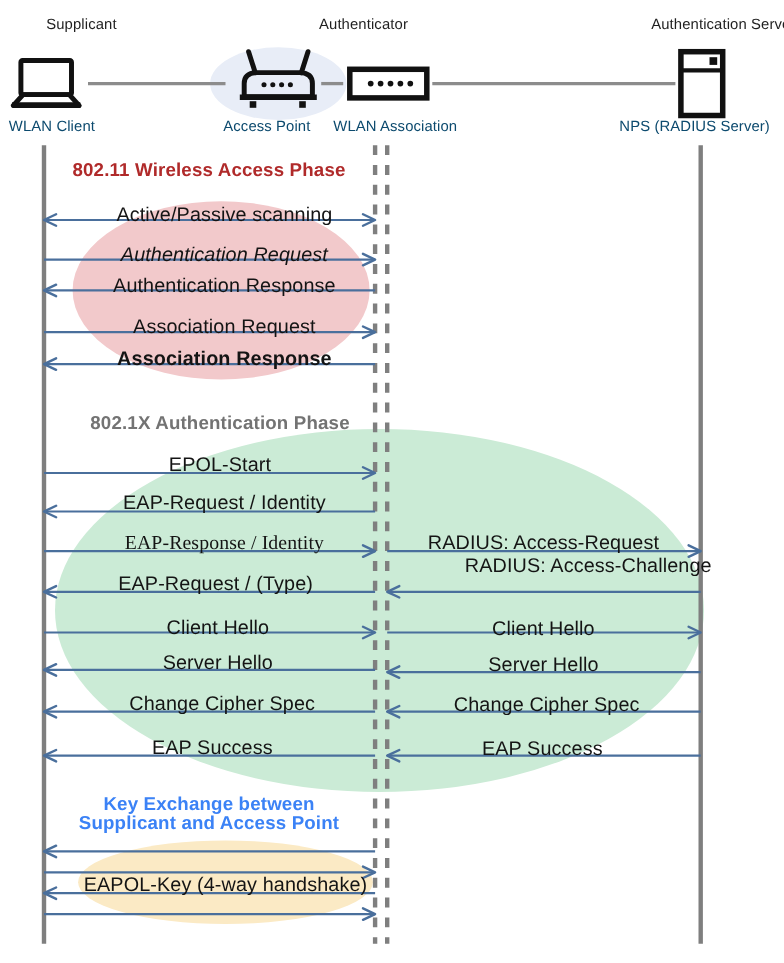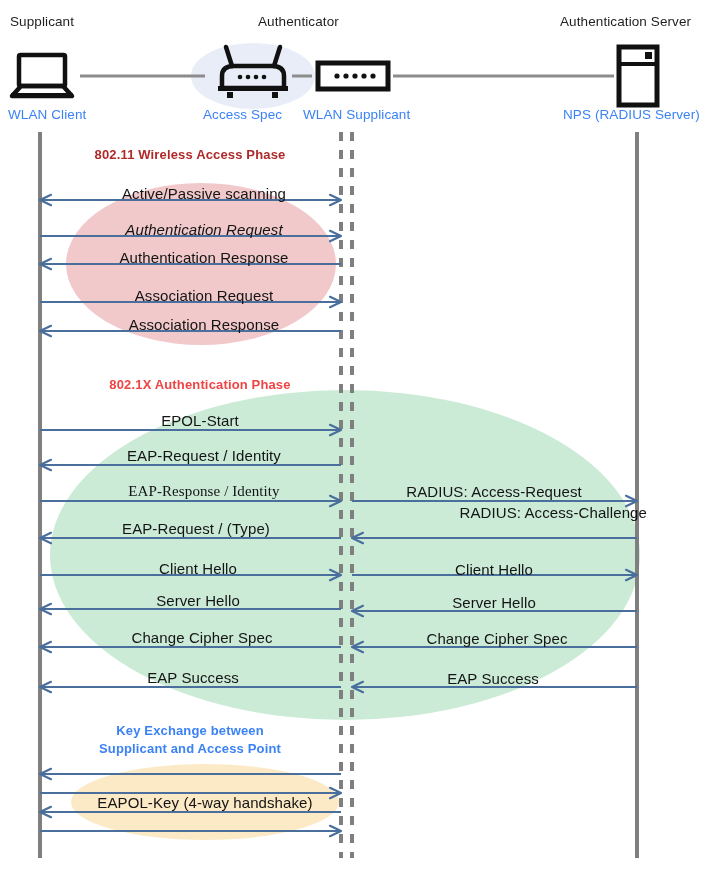--- a/index.html
+++ b/index.html
@@ -18,45 +18,46 @@
   }
   #art{position:absolute;left:0;top:0;width:713px;height:875px;}
 
   
   .actor-title{
     position:absolute;
     font-size:13.5px;
     color:#1f1f1f;
     white-space:nowrap;
     letter-spacing:.1px;
+    margin-left:32px;
   }
   .actor-sub{
     position:absolute;
     font-size:13.5px;
-    color:#3b82f6;
+    color:#0c4a6e;
     white-space:nowrap;
     letter-spacing:.1px;
   }
 
   
   .phase-label{
     position:absolute;
-    font-size:13px;
+    font-size:17px;
     font-weight:600;
     text-align:center;
     white-space:nowrap;
     letter-spacing:.15px;
     line-height:18px;
   }
   .phase-label.two-line{white-space:normal;}
 
   
   .msg{
     position:absolute;
-    font-size:15px;
+    font-size:18px;
     color:#141414;
     text-align:center;
     white-space:nowrap;
     letter-spacing:.1px;
   }
 </style>
 </head>
 <body>
 
 <div id="canvas">
@@ -166,36 +167,36 @@
         <polyline points="51,806.8 40,812 51,817.2" fill="none" stroke="#4a6f9c" stroke-width="2.2" stroke-linecap="round" stroke-linejoin="round"></polyline>
         <line x1="40" y1="831" x2="341" y2="831" stroke="#4a6f9c" stroke-width="2"></line>
         <polyline points="330,825.8 341,831 330,836.2" fill="none" stroke="#4a6f9c" stroke-width="2.2" stroke-linecap="round" stroke-linejoin="round"></polyline>
       </g>
   </svg>
 
   <div id="actor-text">
       <div class="actor-title" style="left: 10px; top: 14px;">Supplicant</div>
       <div class="actor-sub" style="left: 8px; top: 107px;">WLAN Client</div>
       <div class="actor-title" style="left: 258px; top: 14px;">Authenticator</div>
-      <div class="actor-sub" style="left: 203px; top: 107px;">Access Spec</div>
-      <div class="actor-sub" style="left: 303px; top: 107px;">WLAN Supplicant</div>
+      <div class="actor-sub" style="left: 203px; top: 107px;">Access Point</div>
+      <div class="actor-sub" style="left: 303px; top: 107px;">WLAN Association</div>
       <div class="actor-title" style="left: 560px; top: 14px;">Authentication Server</div>
       <div class="actor-sub" style="left: 563px; top: 107px;">NPS (RADIUS Server)</div>
     </div>
   <div id="phase-text">
       <div class="phase-label" style="left: 40px; top: 146px; width: 300px; color: rgb(176, 42, 42);">802.11 Wireless Access Phase</div>
-      <div class="phase-label" style="left: 50px; top: 376px; width: 300px; color: #ef4444;">802.1X Authentication Phase</div>
+      <div class="phase-label" style="left: 50px; top: 376px; width: 300px; color: #737373;">802.1X Authentication Phase</div>
       <div class="phase-label two-line" style="left: 40px; top: 722px; width: 300px; color: #3b82f6;">Key Exchange between<br>Supplicant and Access Point</div>
     </div>
   <div id="message-text">
       <div class="msg" style="left: 54px; top: 185px; width: 300px;">Active/Passive scanning</div>
       <div class="msg" style="left: 54px; top: 221px; width: 300px; font-style: italic;">Authentication Request</div>
       <div class="msg" style="left: 54px; top: 249px; width: 300px;">Authentication Response</div>
       <div class="msg" style="left: 54px; top: 287px; width: 300px;">Association Request</div>
-      <div class="msg" style="left: 54px; top: 316px; width: 300px;">Association Response</div>
+      <div class="msg" style="left: 54px; top: 316px; width: 300px; font-weight: bold;">Association Response</div>
       <div class="msg" style="left: 50px; top: 412px; width: 300px;">EPOL-Start</div>
       <div class="msg" style="left: 54px; top: 447px; width: 300px;">EAP-Request / Identity</div>
       <div class="msg" style="left: 54px; top: 483px; width: 300px; font-family: Liberation Serif, serif;">EAP-Response / Identity</div>
       <div class="msg" style="left: 344px; top: 483px; width: 300px;">RADIUS: Access-Request</div>
       <div class="msg" style="left: 46px; top: 520px; width: 300px;">EAP-Request / (Type)</div>
       <div class="msg" style="left: 347px; top: 504px; width: 300px; text-align: right;">RADIUS: Access-Challenge</div>
       <div class="msg" style="left: 48px; top: 560px; width: 300px;">Client Hello</div>
       <div class="msg" style="left: 344px; top: 561px; width: 300px;">Client Hello</div>
       <div class="msg" style="left: 48px; top: 592px; width: 300px;">Server Hello</div>
       <div class="msg" style="left: 344px; top: 594px; width: 300px;">Server Hello</div>

